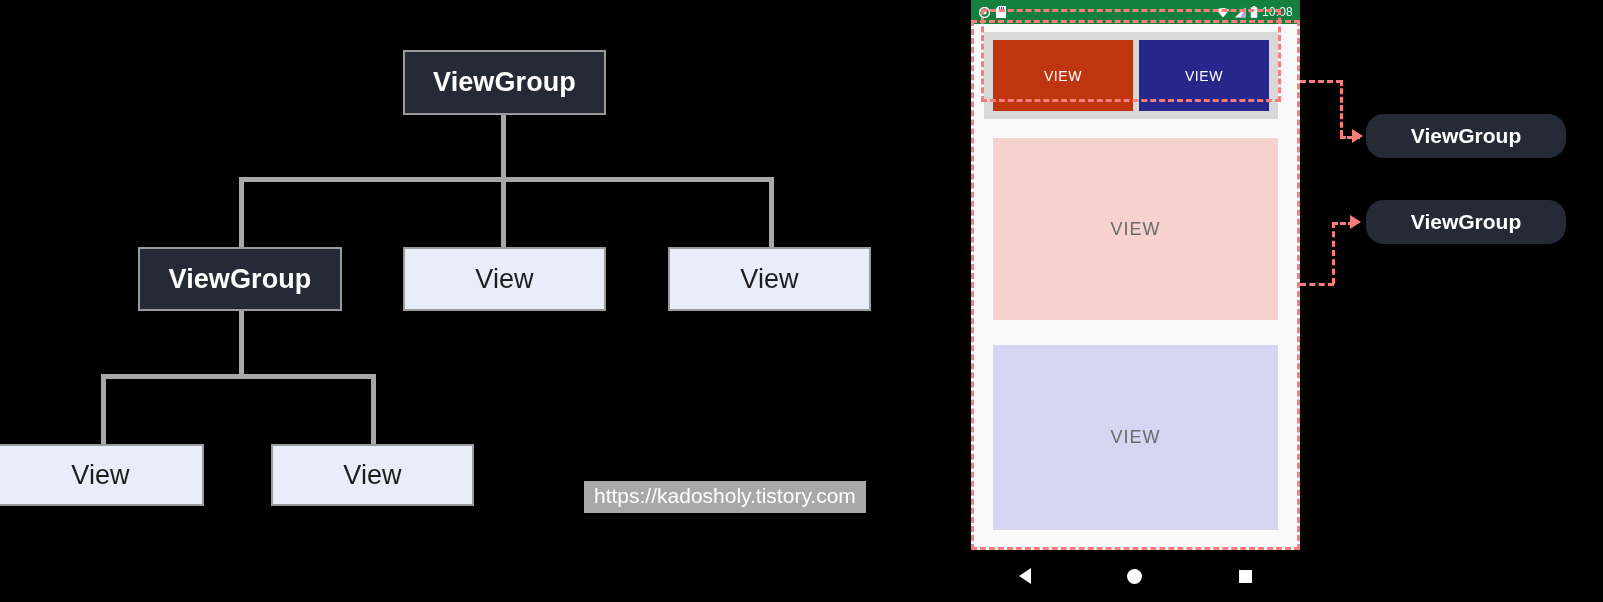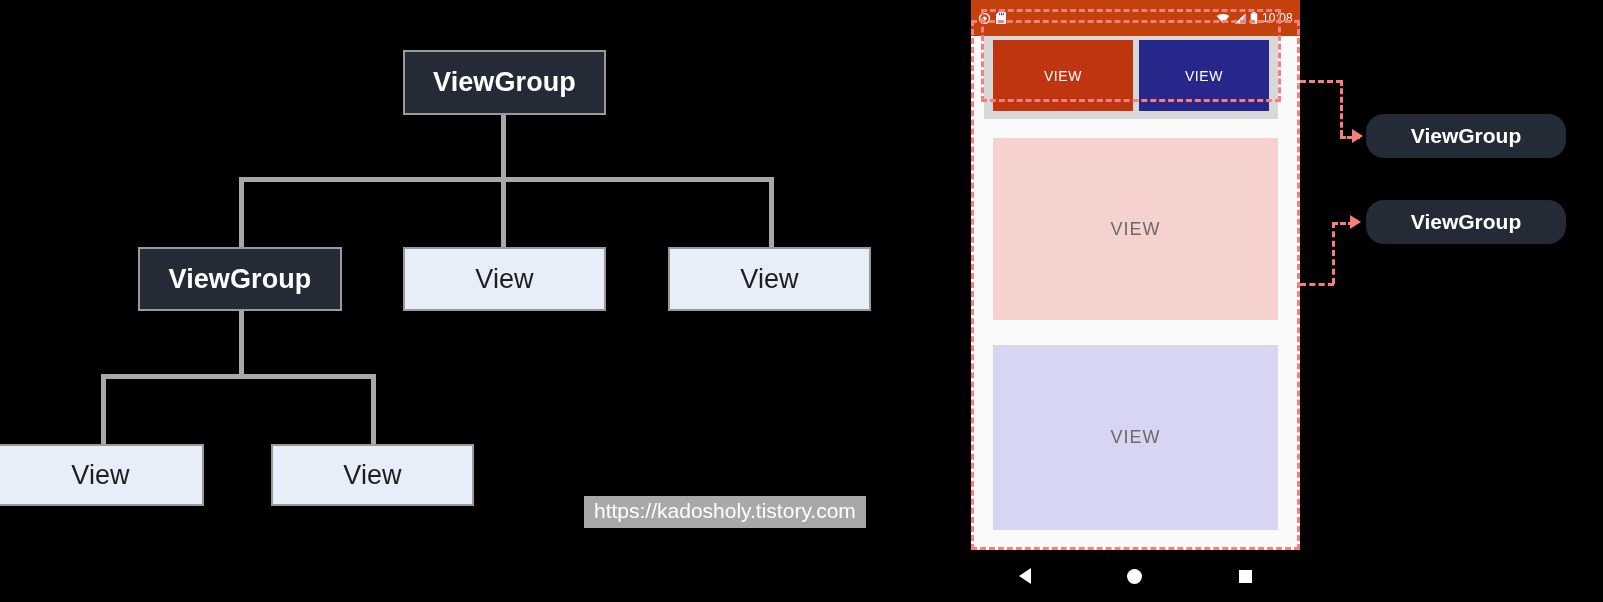--- a/index.html
+++ b/index.html
@@ -66,22 +66,22 @@
     top: 0px;
     width: 329px;
     height: 602px;
     background: #000000;
     z-index: 2;
   }
   #status-bar {
     position: absolute;
     left: 0; top: 0;
     width: 329px;
-    height: 36px;
-    background: #c2410c;
+    height: 24px;
+    background: #15803d;
     display: flex;
     align-items: center;
     z-index: 4;
     justify-content: space-between;
   }
   .sb-left { display: flex; align-items: center; gap: 6px; margin-left: 8px; }
   .sb-right { display: flex; align-items: center; gap: 4px; margin-left: auto; margin-right: 7px; }
   .sb-time { color: #ffffff; font-size: 12px; letter-spacing: 0.2px; }
 
   #screen {
@@ -253,21 +253,21 @@
 
     <div class="tree-box light" style="left:-3px; top:444px; width:207px; height:62px;">
       <span>View</span>
     </div>
 
     <div class="tree-box light" style="left:271px; top:444px; width:203px; height:62px;">
       <span>View</span>
     </div>
   </div>
 
-  <div class="watermark" style="left:584px; top:481px;margin-top:15px;">
+  <div class="watermark" style="left:584px; top:481px;">
     <span>https://kadosholy.tistory.com</span>
   </div>
 
   <div id="phone">
 
     <div id="screen">
 
       <div class="row-group">
         <div class="view-btn red">
           <span>VIEW</span>

